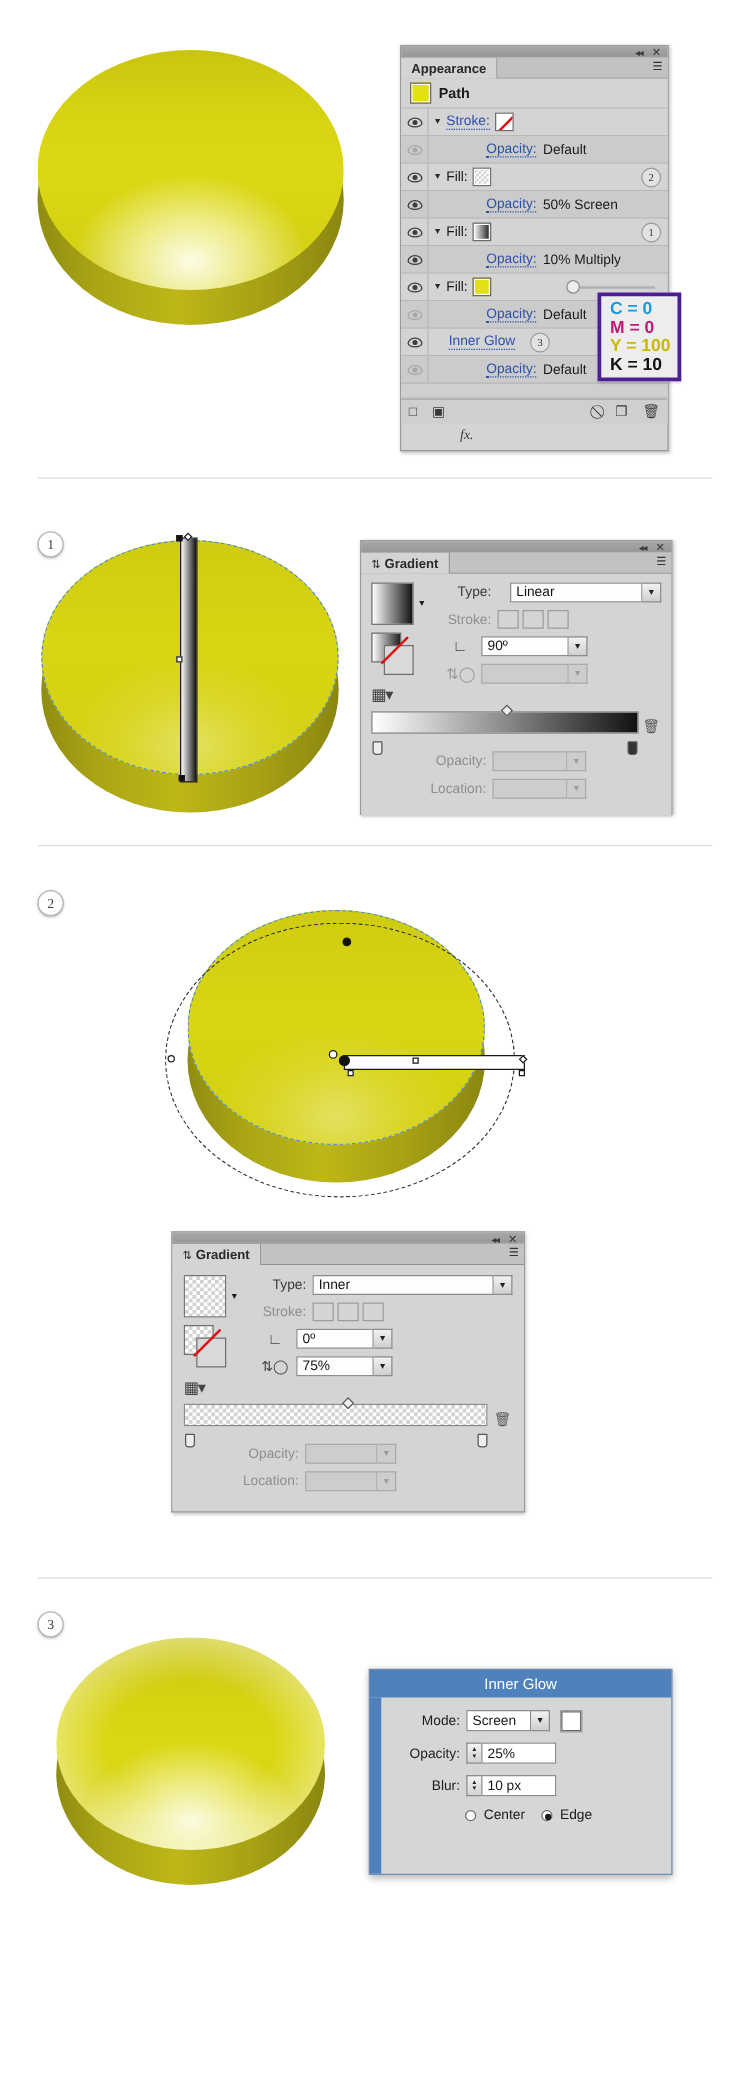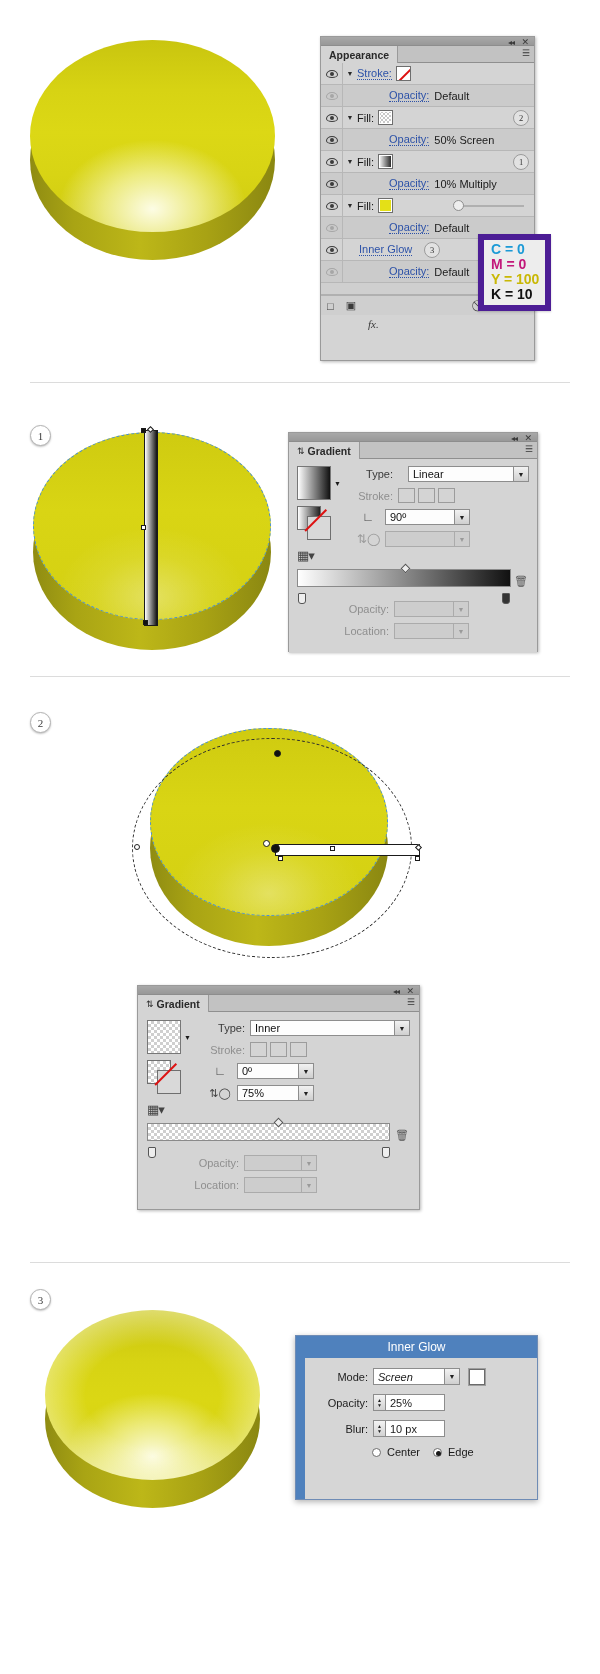--- a/index.html
+++ b/index.html
@@ -94,21 +94,21 @@
               border:1px solid #9b9b9b; font-size:8.5px; color:#333;
               display:flex; align-items:center; justify-content:center; margin-left:auto; margin-right:5px;
               font-family:"Liberation Serif", serif;}
   .ap-opacity-val { margin-left:5px; font-size:11px; color:#1a1a1a;}
   .ap-indent { width:46px; }
   .slider-track { position:absolute; right:14px; width:66px; height:2px; background:#b0b0b0; top:10px;}
   .slider-knob { position:absolute; width:11px; height:11px; border-radius:50%; background:#eee;
                  border:1px solid #8e8e8e; top:5px; }
 
   
-  .cmyk { position:absolute; background:#ededed; border:6px solid #4c1d95;
+  .cmyk { position:absolute; background:#ededed; border:3px solid #4c1d95;
           padding:2px 6px 3px 7px; font-family:"Liberation Sans", sans-serif;
           font-size:14px; font-weight:bold; line-height:15px; box-shadow:0 1px 2px rgba(0,0,0,.18);}
   .cmyk div { white-space:nowrap; }
   .c-c { color:#1c9ad6; } .c-m { color:#c2187a; } .c-y { color:#c9b806; } .c-k { color:#111; }
 
   
   .panel-footer { height:20px; background:#cfcfcf; border-top:1px solid #b0b0b0;
                   display:flex; align-items:center; padding:0 6px; gap:12px; }
   .footer-spacer { flex:1; }
   .fi { font-size:11px; color:#3a3a3a; display:flex; align-items:center; }
@@ -189,20 +189,26 @@
     <div class="panel-tabs">
       <div class="panel-tab">
         <span>Appearance</span>
       </div>
       <div class="filler">
         <span class="panel-menu">☰</span>
       </div>
     </div>
     <div class="panel-body">
 
+      <div class="ap-row" style="height:24px;">
+        <div class="ap-eye" style="border-right:none;width:30px;justify-content:center;">
+          <div class="ap-swatch sw-yellow" style="width:17px;height:17px;margin:0;"></div>
+        </div>
+        <div class="ap-label" style="font-weight:bold;font-size:11.5px;">Path</div>
+      </div>
 
       <div class="ap-row">
         <div class="ap-eye">
             <span class="eye"></span>
           </div>
         <div class="ap-tri">▼</div>
         <span class="lnk">Stroke:</span>
         <div class="ap-swatch sw-none"></div>
       </div>
       <div class="ap-row alt">
@@ -540,21 +546,21 @@
     <div class="disc-top glow" style="width:215px;height:170px;"></div>
   </div>
 
   <div class="dlg" style="left:295px;top:55px;width:243px;height:165px;">
     <div class="dlg-title">Inner Glow</div>
     <div class="dlg-side"></div>
     <div class="dlg-body">
 
       <div class="dlg-row">
         <span class="dlg-lbl" style="width:52px;">Mode:</span>
-        <div class="dlg-field" style="width:72px;font-style:italic;">
+        <div class="dlg-field" style="width:52px;">
           <span>Screen</span>
         </div>
         <div class="dd-btn" style="height:17px;">▼</div>
         <div class="colorbox" style="margin-left:9px;"></div>
       </div>
 
       <div class="dlg-row">
         <span class="dlg-lbl" style="width:52px;">Opacity:</span>
         <div class="spin">
             <span>▲</span>

